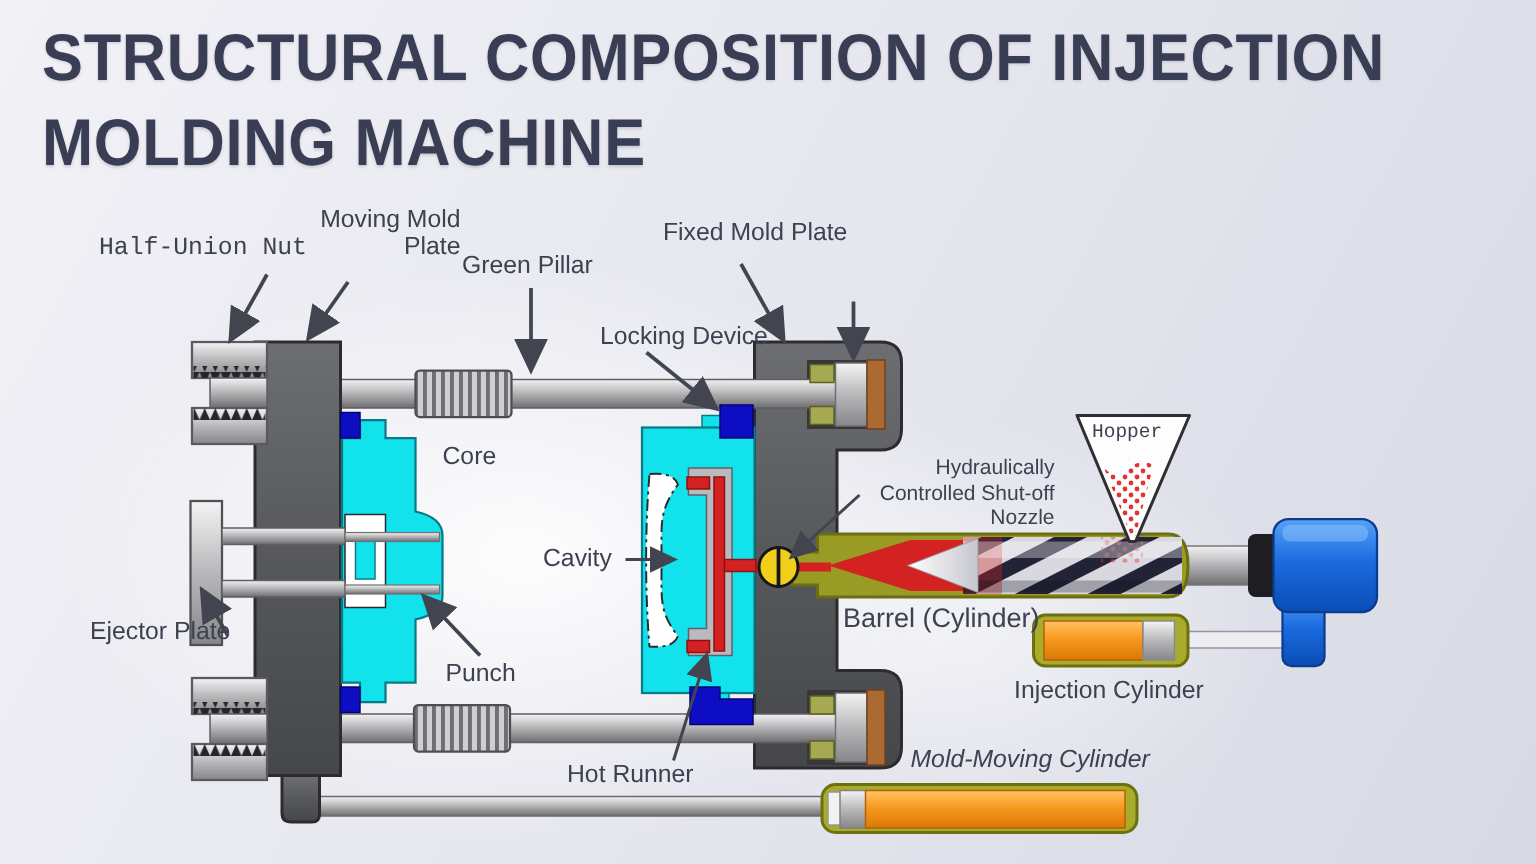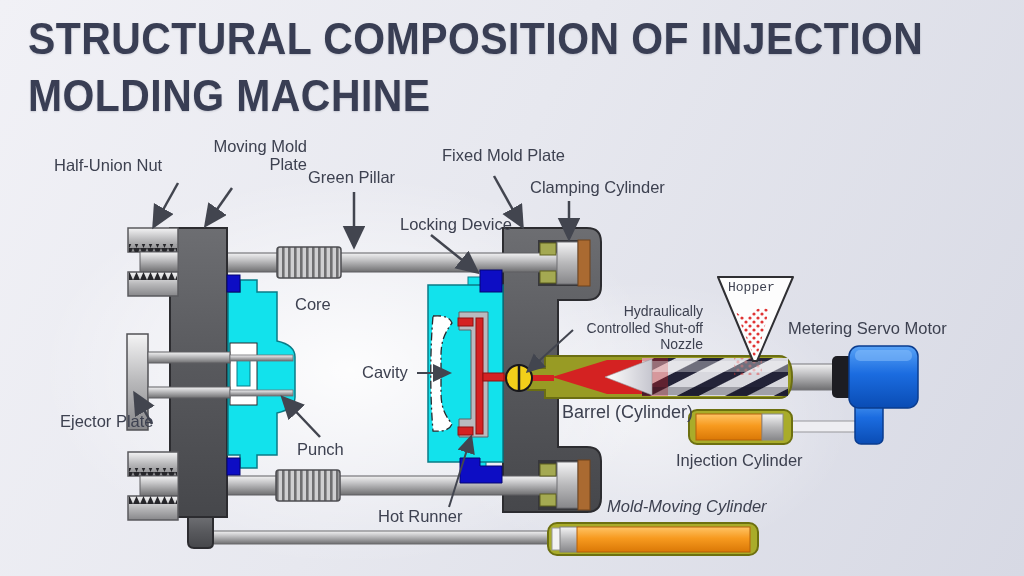--- a/index.html
+++ b/index.html
@@ -226,31 +226,29 @@
     <path d="M573,330 L528,371" marker-end="url(#ah)" stroke-width="2"></path>
     <path d="M449,507 L471,437" marker-end="url(#ah)" stroke-width="2"></path>
   </g>
 </svg>
 
 <div class="title">
   <div>STRUCTURAL COMPOSITION OF INJECTION</div>
   <div>MOLDING MACHINE</div>
 </div>
 
-<div class="lbl" style="left:54px;top:156px;">Half-Union Nut</div>
+<div class="lbl" style="left:66px;top:156px;font-family:Liberation Mono, monospace;">Half-Union Nut</div>
 <div class="lbl wrap" style="left:211px;top:137px;width:96px;">Moving Mold Plate</div>
 <div class="lbl" style="left:308px;top:168px;">Green Pillar</div>
 <div class="lbl" style="left:375px;top:215px;margin-left:25px;">Locking Device</div>
 <div class="lbl" style="left:442px;top:146px;">Fixed Mold Plate</div>
-<div class="lbl" style="left:530px;top:178px;">Clamping Cylinder</div>
 <div class="lbl" style="left:295px;top:295px;">Core</div>
 <div class="lbl" style="left:362px;top:363px;">Cavity</div>
 <div class="lbl" style="left:297px;top:440px;">Punch</div>
 <div class="lbl" style="left:60px;top:412px;">Ejector Plate</div>
 <div class="lbl wrap small" style="left:583px;top:303px;width:120px;">Hydraulically Controlled Shut-off Nozzle</div>
 <div class="lbl" style="left:728px;top:281px;font-size:13px;font-family:Liberation Mono, monospace;">Hopper</div>
-<div class="lbl" style="left:788px;top:319px;">Metering Servo Motor</div>
 <div class="lbl" style="left:562px;top:402px;font-size:18px;">Barrel (Cylinder)</div>
 <div class="lbl" style="left:676px;top:451px;">Injection Cylinder</div>
 <div class="lbl" style="left:607px;top:497px;font-style:italic;">Mold-Moving Cylinder</div>
 <div class="lbl" style="left:378px;top:507px;">Hot Runner</div>
 
 </div>
 
 </body></html>

